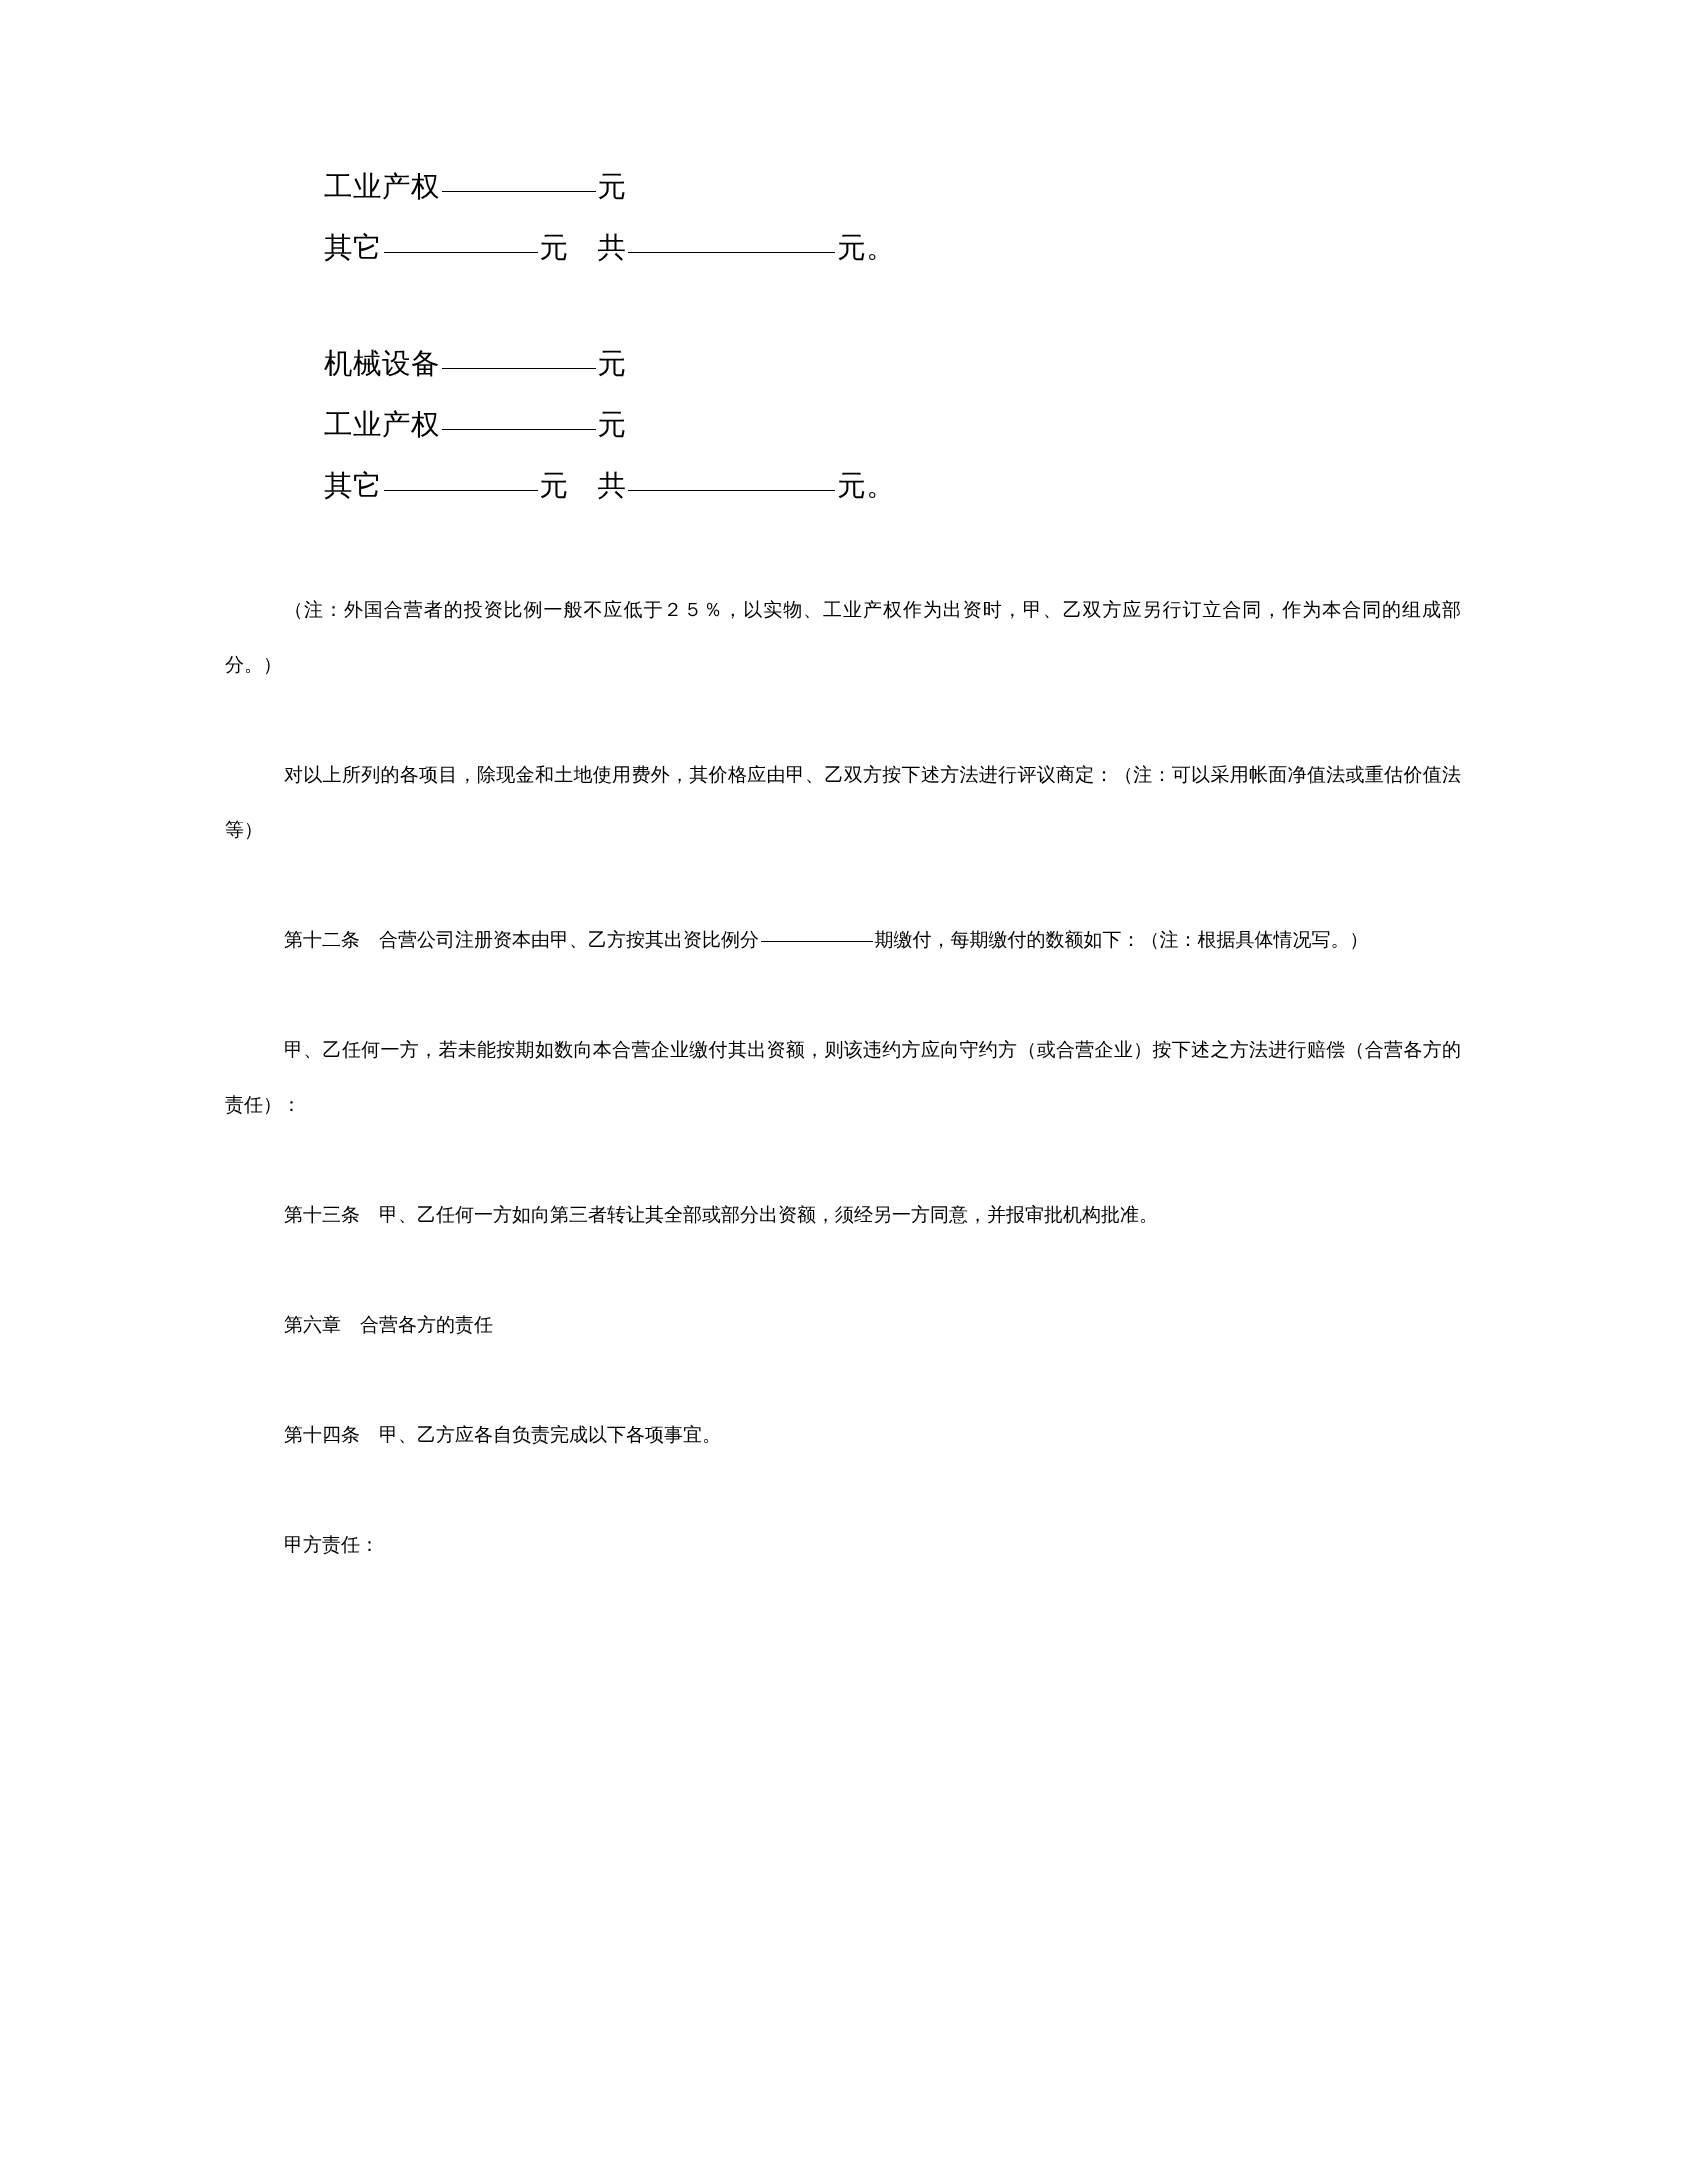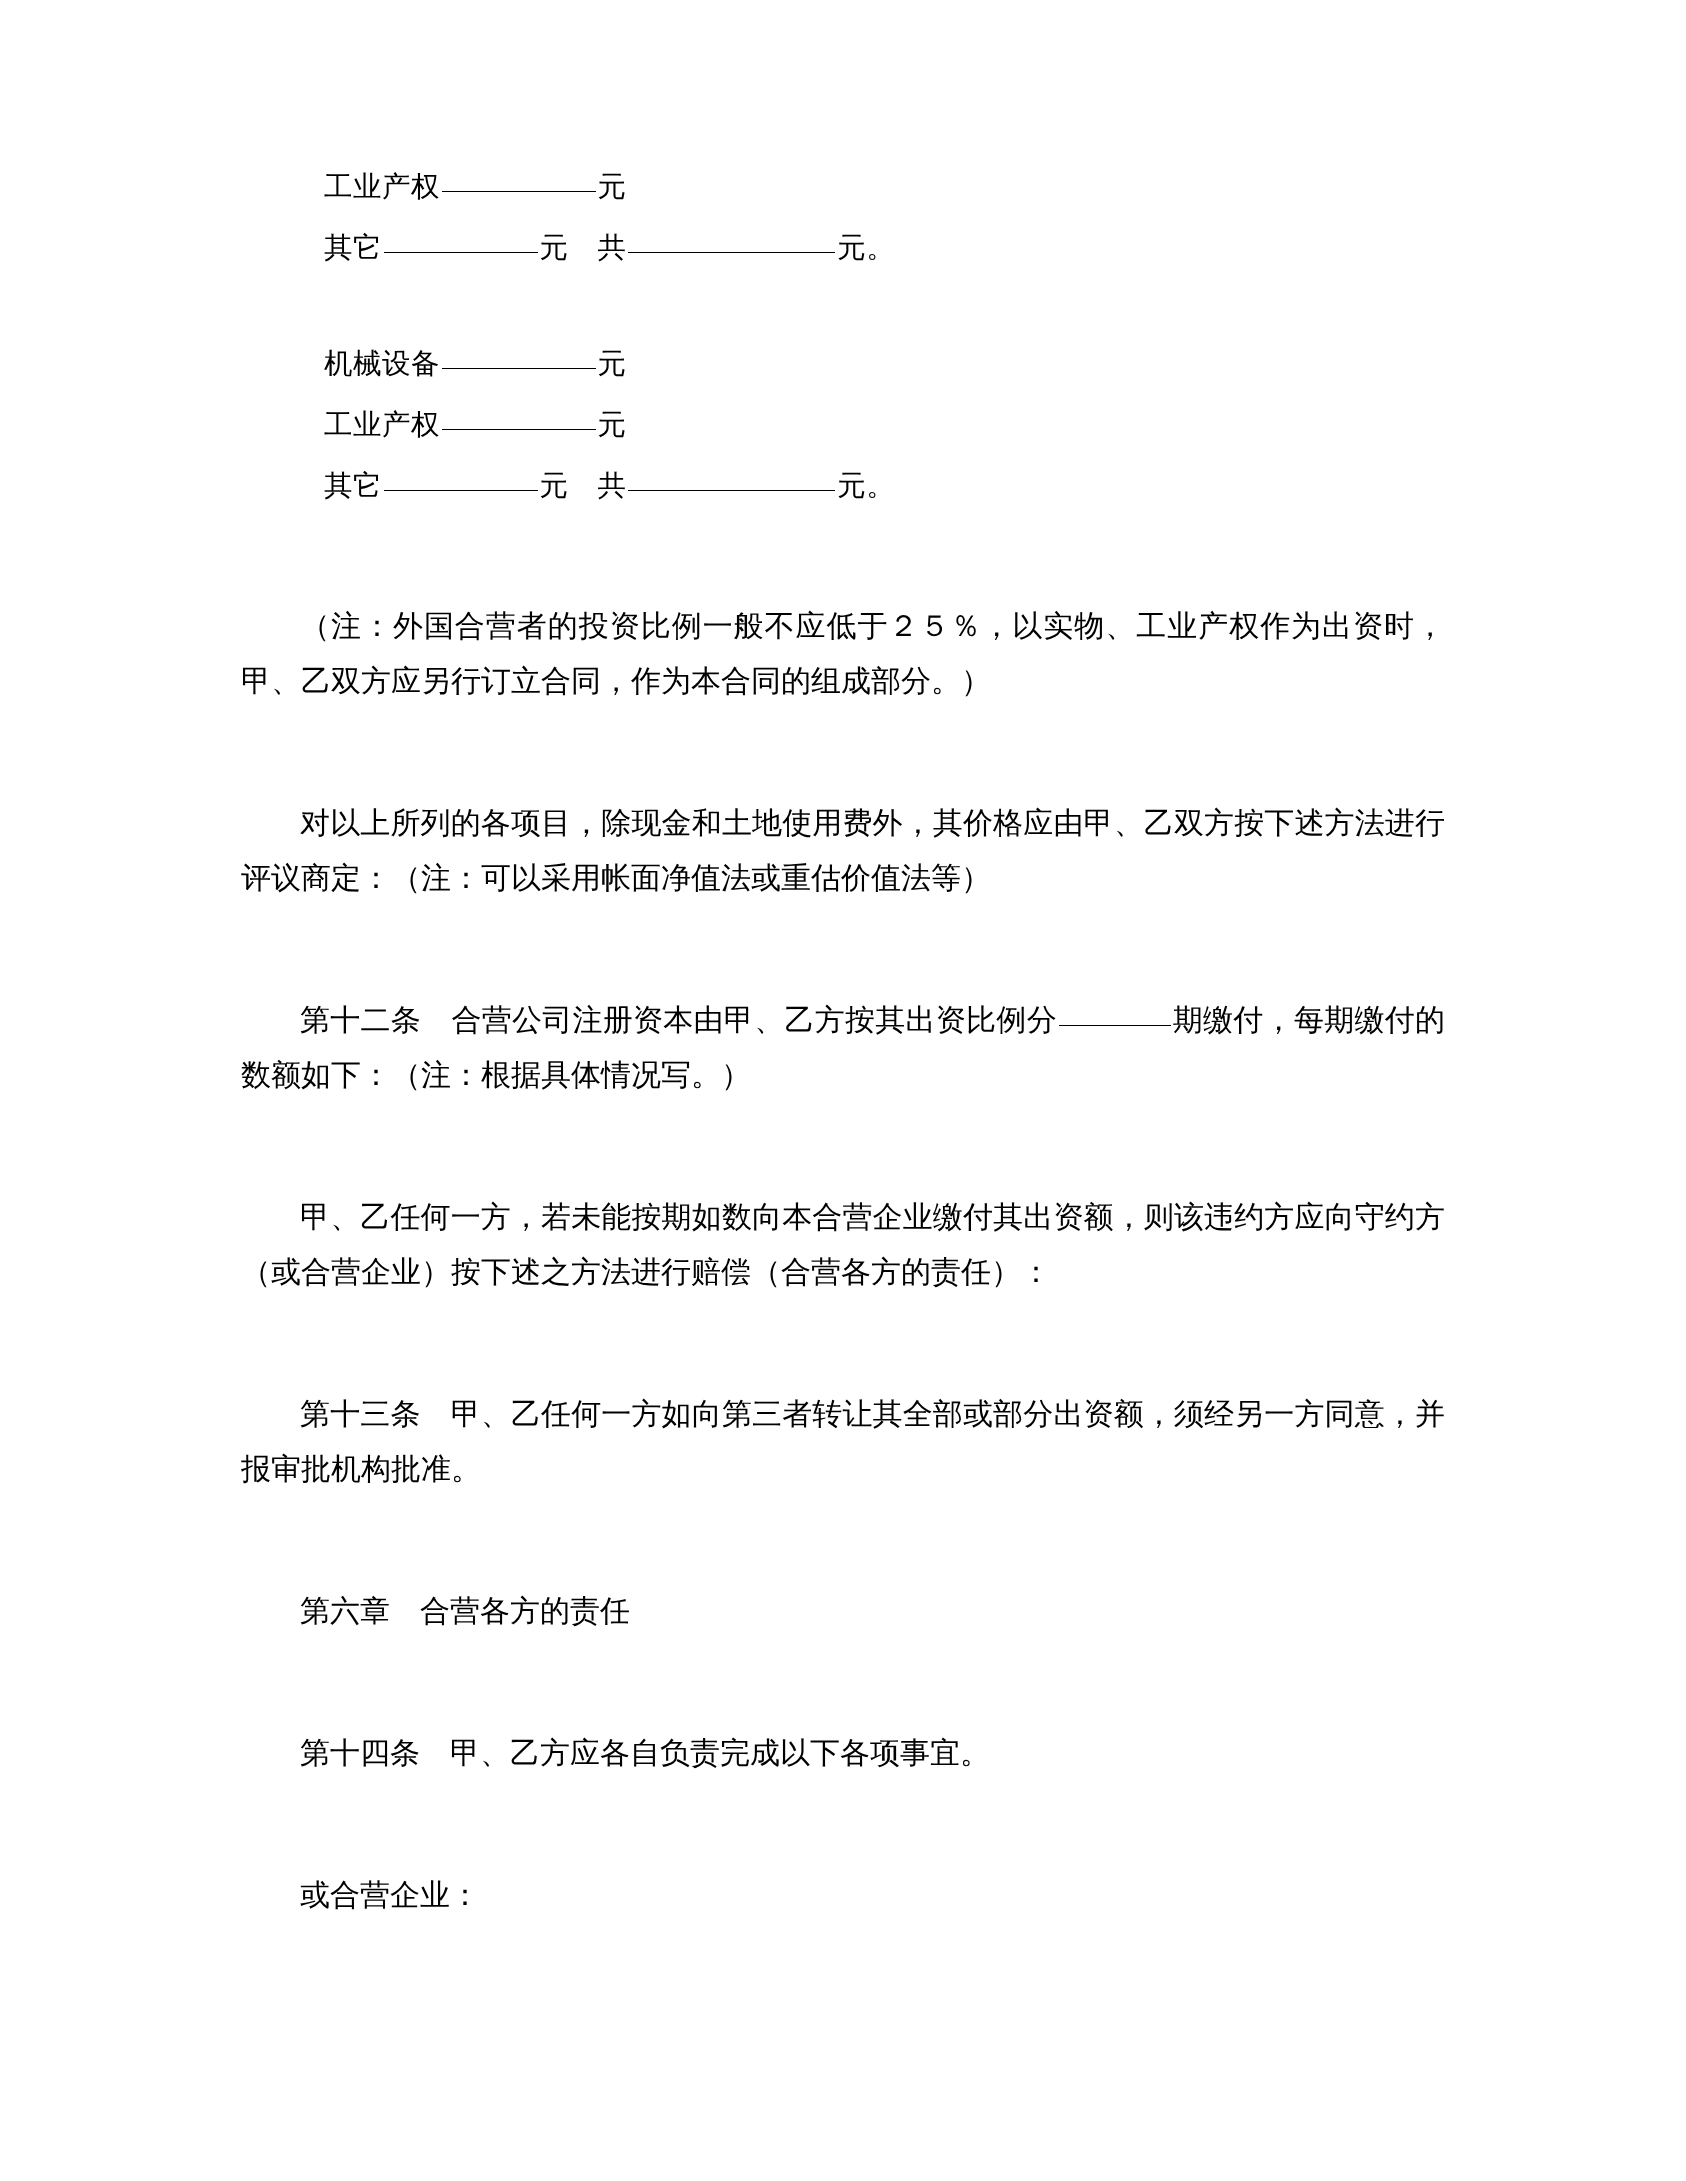--- a/index.html
+++ b/index.html
@@ -51,26 +51,26 @@
   }
   .blank-xs {
     display: inline-block;
     width: 112px;
     border-bottom: 1.8px solid #000;
     vertical-align: 3.7px;
     margin: 0 1.8px;
   }
 
   .para {
-    font-size: 30px;
+    font-size: 19px;
     line-height: 55px;
     text-align: justify;
     text-justify: inter-ideograph;
     text-indent: 59px;
-    margin: 16px;
+    margin: 0;
   }
   .spacer-lg { height: 66px; }
   .spacer-md { height: 55px; }
 </style>
 </head>
 <body>
 
 <div class="page">
   <div class="doc-body">
 
@@ -120,17 +120,17 @@
     <div class="spacer-md"></div>
 
     <p class="para">第六章　合营各方的责任</p>
 
     <div class="spacer-md"></div>
 
     <p class="para">第十四条　甲、乙方应各自负责完成以下各项事宜。</p>
 
     <div class="spacer-md"></div>
 
-    <p class="para">或合营企业：</p>
+    <p class="para">甲方责任：</p>
 
   </div>
 </div>
 
 
 </body></html>

